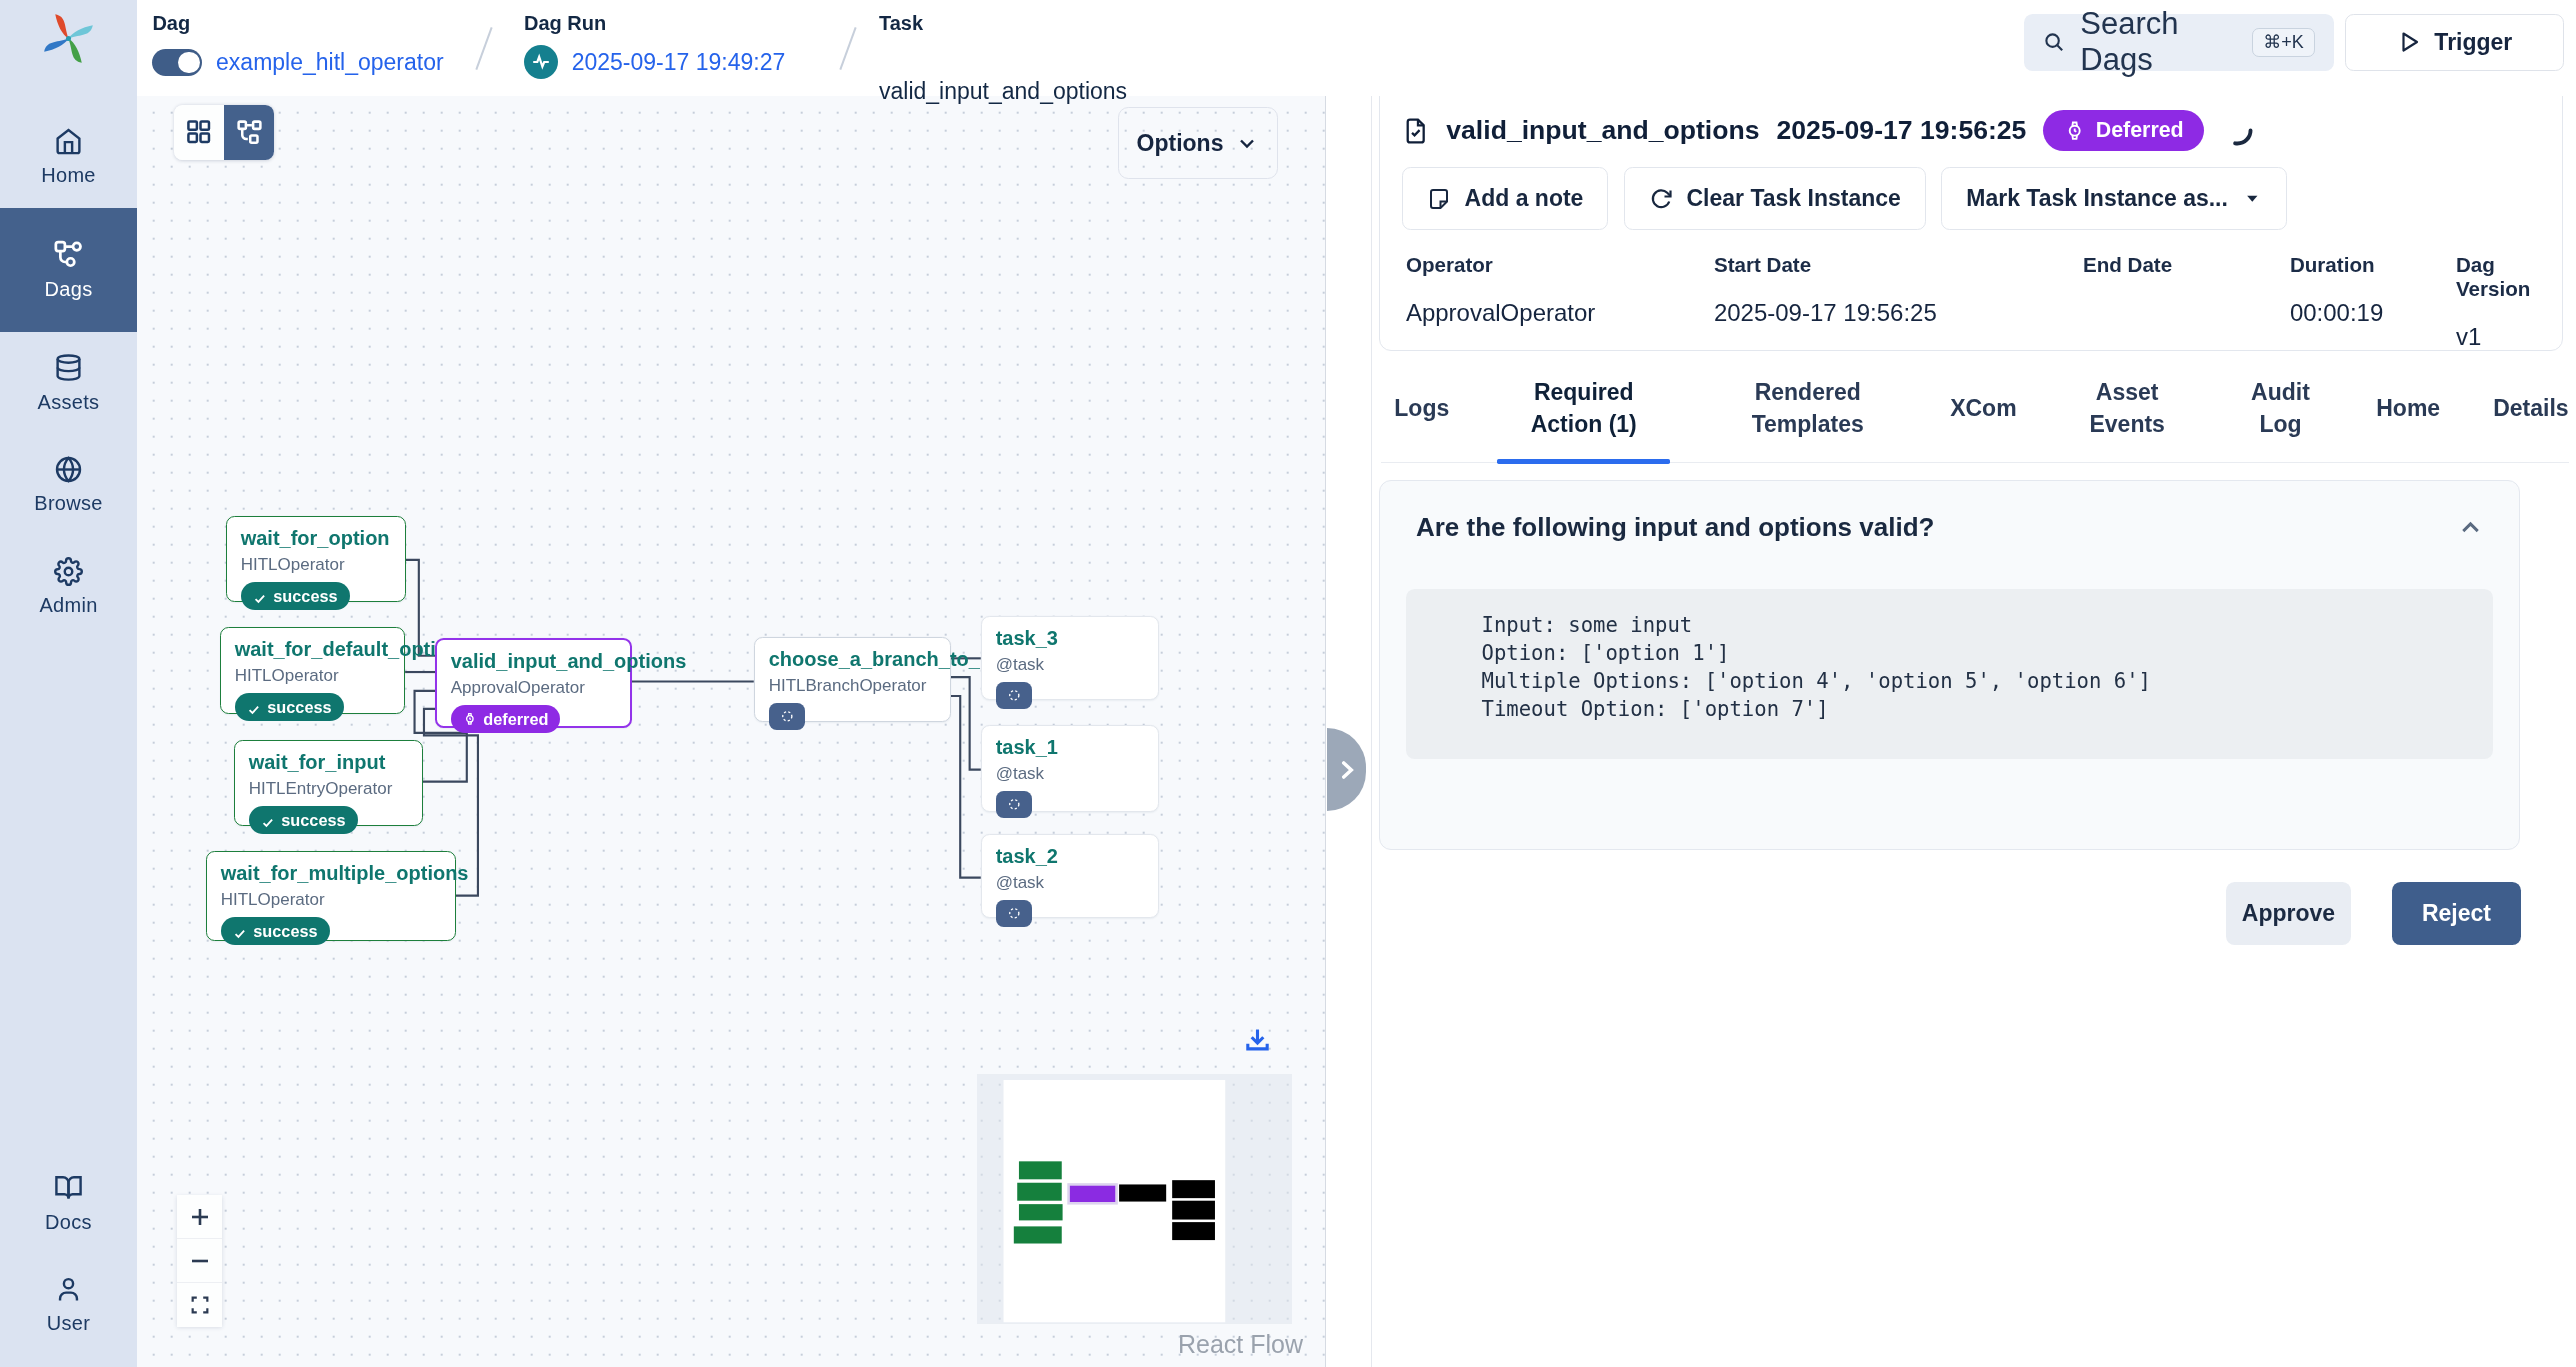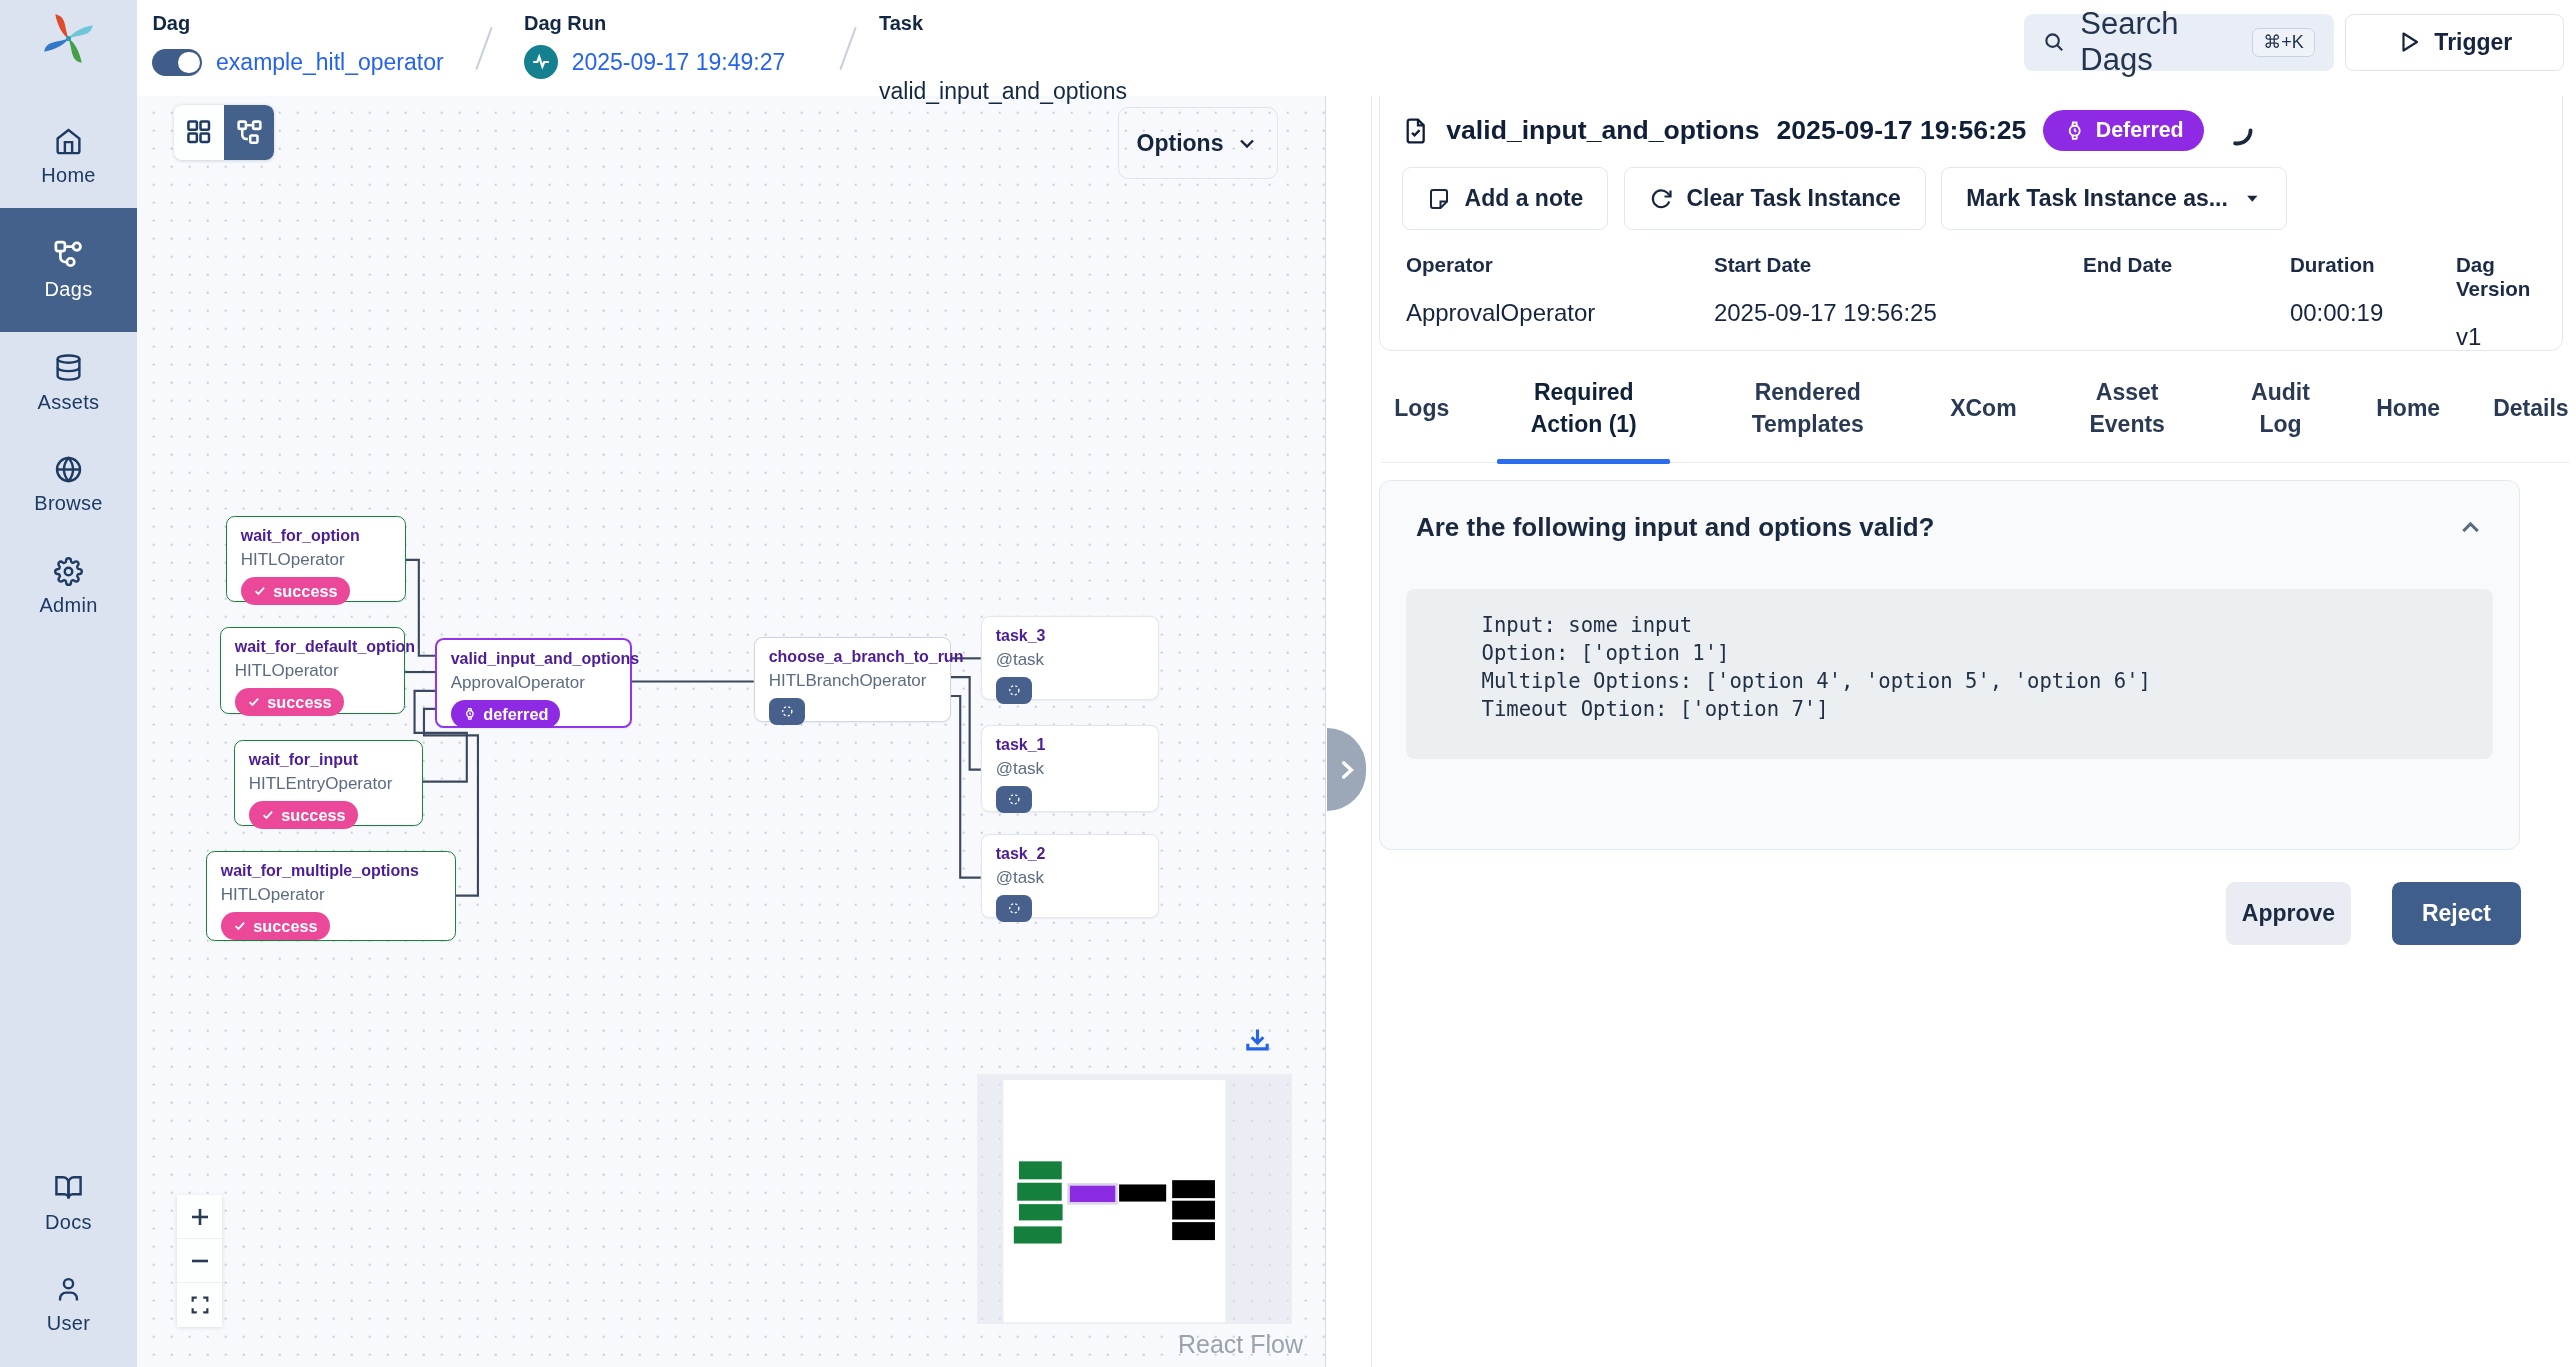--- a/index.html
+++ b/index.html
@@ -43,27 +43,27 @@
     border-right:1.7px solid #d6dbe3; }
   .viewswitch { position:absolute; left:37px; top:8.6px; display:flex; border-radius:8.6px; overflow:hidden; box-shadow:0 0.9px 3.4px rgba(20,40,80,.18); }
   .vbtn { width:50px; height:55px; display:flex; align-items:center; justify-content:center; cursor:pointer; background:#fdfefe; }
   .vbtn.active { background:#44618c; }
   .optionsbtn { position:absolute; left:981px; top:11px; width:160px; height:72px; border:1.7px solid #dfe3ec; border-radius:10.3px; display:flex; align-items:center; justify-content:center; gap:12px; cursor:pointer; color:#16253f; }
   .optionsbtn span { font-size:23px; font-weight:600; }
 
   .edges { position:absolute; left:0; top:0; pointer-events:none; }
 
   .node { position:absolute; background:#ffffff; border:1.7px solid #e3e7ed; border-radius:8.6px; padding:10.3px 13.7px; cursor:pointer; box-shadow:0 0.9px 1.7px rgba(23,43,77,.06); }
-  .node .t { font-size:16px; font-weight:700; color:#4c1d95; white-space:nowrap; }
+  .node .t { font-size:20px; font-weight:700; color:#0f766e; white-space:nowrap; }
   .node .s { font-size:17px; color:#5b6b81; margin-top:4.3px; white-space:nowrap; }
   .node.success { border-color:#1d7f3c; }
   .node.deferred { border-color:#9333ea; border-width:2.6px; }
   .node.plain { border-color:#cfd6df; }
   .badge { display:inline-flex; align-items:center; gap:6.9px; margin-top:7.7px; border-radius:856px; padding:4.3px 12px; color:#fff; font-size:16.3px; font-weight:600; }
-  .badge.success { background:#ec4899; }
+  .badge.success { background:#0f766e;align-items:flex-end; }
   .badge.deferred { background:#8e2ae4; }
   .badge.none { background:#47618c; padding:6px 11px; border-radius:7.7px; }
 
   .zoomctl { position:absolute; left:40px; top:1099px; width:45px; display:flex; flex-direction:column; box-shadow:0 0.9px 4.3px rgba(20,40,80,.15); }
   .zbtn { width:45px; height:44px; background:#fdfefe; display:flex; align-items:center; justify-content:center; cursor:pointer; border-bottom:0.9px solid #edeff3; }
   .zbtn:last-child { border-bottom:none; }
   .dlbtn { position:absolute; left:1105px; top:929px; width:31px; height:31px; cursor:pointer; }
   .minimap { position:absolute; left:840px; top:978px; cursor:pointer; }
   .attribution { position:absolute; right:22px; bottom:8.6px; font-size:25px; color:#9aa2ad; }
 

